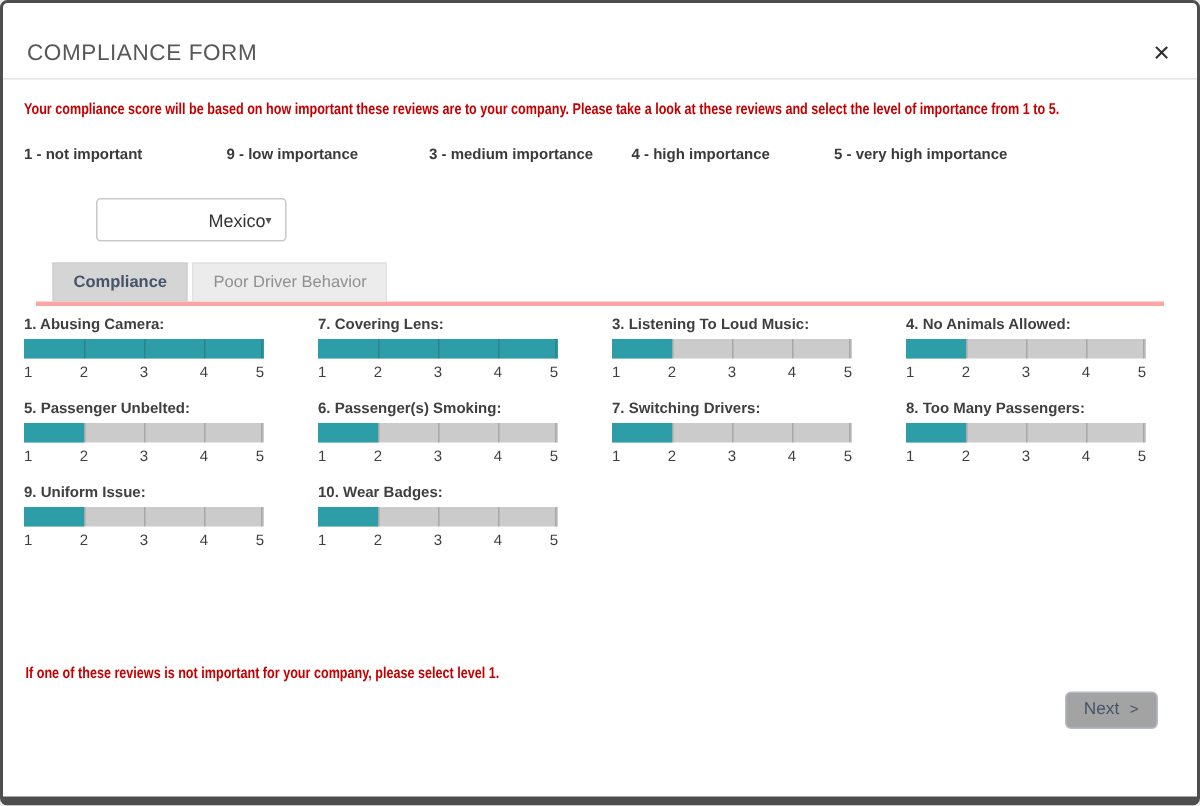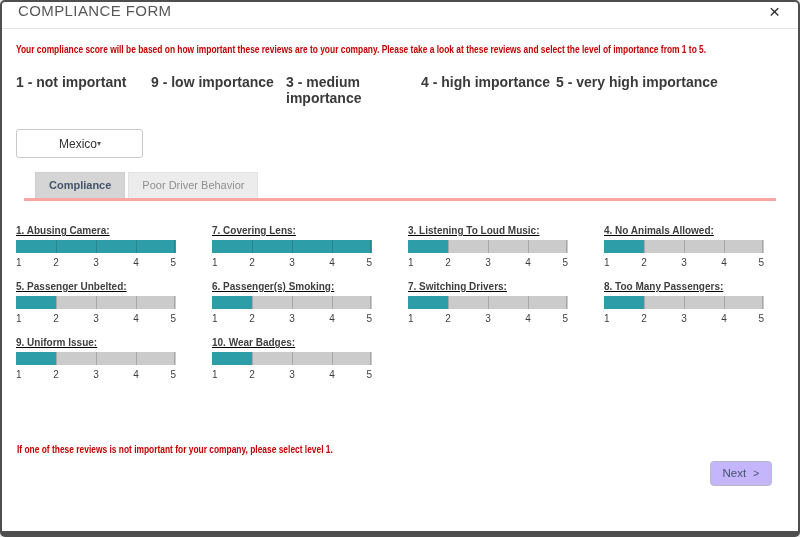--- a/index.html
+++ b/index.html
@@ -1,52 +1,52 @@
 <!DOCTYPE html>
 <html><head>
 <meta charset="utf-8">
 <style>
   html,body{margin:0;padding:0;background:#e9e9e9;font-family:"Liberation Sans",sans-serif;}
   .dialog{position:relative;width:800px;height:537px;box-sizing:border-box;background:#fff;
     border:2px solid #4e4e4e;border-bottom-width:6px;border-radius:5px;overflow:hidden;}
-  .header{display:flex;justify-content:space-between;
-    padding:0 16px 7px 16px;border-bottom:1px solid #e4e4e4;}
+  .header{display:flex;justify-content:space-between;align-items:center;
+    padding:24px 16px 7px 16px;border-bottom:1px solid #e4e4e4;}
   .title{font-size:15px;color:#58585a;letter-spacing:.4px;}
   .close{font-size:19px;line-height:1;color:#2e2e2e;cursor:pointer;padding:0 2px;}
   .content{padding:0 14px;}
   .intro{margin-top:14px;color:#c40000;font-weight:bold;font-size:10.5px;white-space:nowrap;
     transform:scaleX(.8);transform-origin:0 50%;}
-  .legend{display:flex;margin-top:19px;font-size:14px;font-weight:bold;color:#3a3a3a;}
+  .legend{display:flex;margin-top:19px;font-size:10px;font-weight:bold;color:#3a3a3a;}
   .legend .lg{width:135px;}
   .legend .lg:last-child{width:auto;}
   .loc-row{margin-top:23px;display:flex;align-items:center;font-size:12px;color:#3f3f3f;}
   .loc-label{width:74px;}
   .select{width:106px;height:27px;border:1px solid #c9c9c9;border-radius:3px;background:#fff;
-    display:flex;align-items:center;justify-content:center;padding:0 9px 0 10px;
-    font-size:12px;color:#333;cursor:pointer;}
+    display:flex;align-items:center;justify-content:flex-end;padding:0 9px 0 10px;
+    font-size:12px;color:#333;cursor:pointer;margin-left:48px;}
   .caret{font-size:8px;color:#555;}
   .tabbar{margin:14px 8px 0;padding-left:11px;border-bottom:3px solid #fca5a5;display:flex;}
   .tab{padding:6px 13px 7px;font-size:11px;color:#8f8f8f;background:#ececec;
     border:1px solid #e2e2e2;border-bottom:none;margin-right:3px;cursor:pointer;white-space:nowrap;}
   .tab.active{background:#d5d5d5;color:#44546a;font-weight:bold;border-color:#cfcfcf;}
-  .grid{margin:24px 14px 0;display:grid;grid-template-columns:repeat(4,160px);
-    column-gap:36px;row-gap:12px;text-decoration:underline;}
+  .grid{margin:7px 14px 0;display:grid;grid-template-columns:repeat(4,160px);
+    column-gap:36px;row-gap:12px;}
   .s-label{font-size:10px;font-weight:bold;color:#3f3f3f;margin-bottom:4px;white-space:nowrap;}
   .track{position:relative;height:13px;background:#cbcbcb;cursor:pointer;}
   .fill{position:absolute;left:0;top:0;height:100%;background:#2d9da8;}
   .tick{position:absolute;top:0;width:1px;height:100%;background:rgba(40,40,40,.22);}
   .t25{left:25%;} .t50{left:50%;} .t75{left:75%;} .t100{right:1px;}
   .scale{position:relative;height:12px;margin-top:4px;font-size:10px;color:#3f3f3f;}
   .scale span{position:absolute;top:0;}
   .p0{left:0;} .p1{left:25%;transform:translateX(-50%);} .p2{left:50%;transform:translateX(-50%);}
   .p3{left:75%;transform:translateX(-50%);} .p4{right:0;}
   .note{position:absolute;left:15px;top:441px;color:#c40000;font-weight:bold;font-size:10.5px;
     white-space:nowrap;transform:scaleX(.8);transform-origin:0 50%;}
   .next-btn{position:absolute;right:26px;top:459px;display:flex;align-items:center;gap:7px;
-    border:1px solid #b6bcc6;border-radius:4px;background:#c4b5fd;padding:5px 12px 6px;
+    border:1px solid #b6bcc6;border-radius:4px;background:#a3a3a3;padding:5px 12px 6px;
     font-size:11.5px;color:#44546a;cursor:pointer;text-align:right;}
   .next-chevron{font-size:10px;}
 </style>
 </head>
 <body>
 
 <div class="dialog">
 
   <div class="header">
     <span class="title">COMPLIANCE FORM</span>

